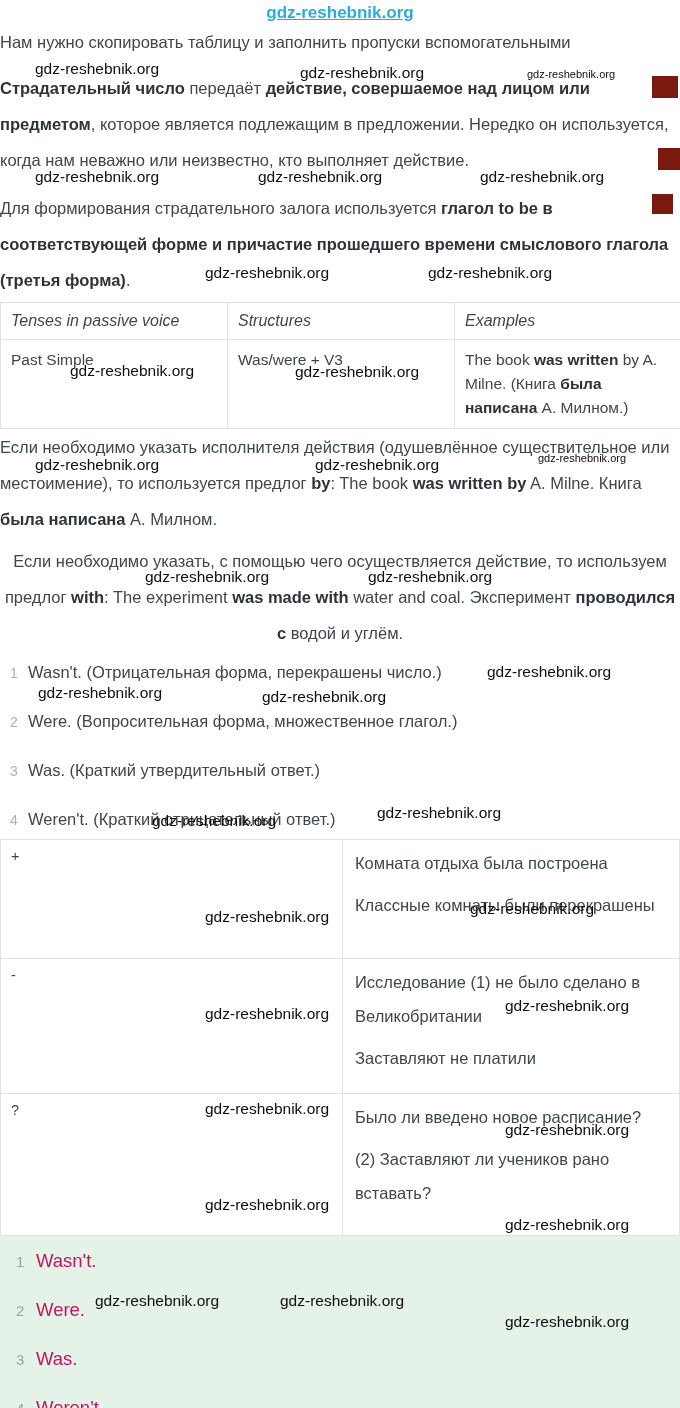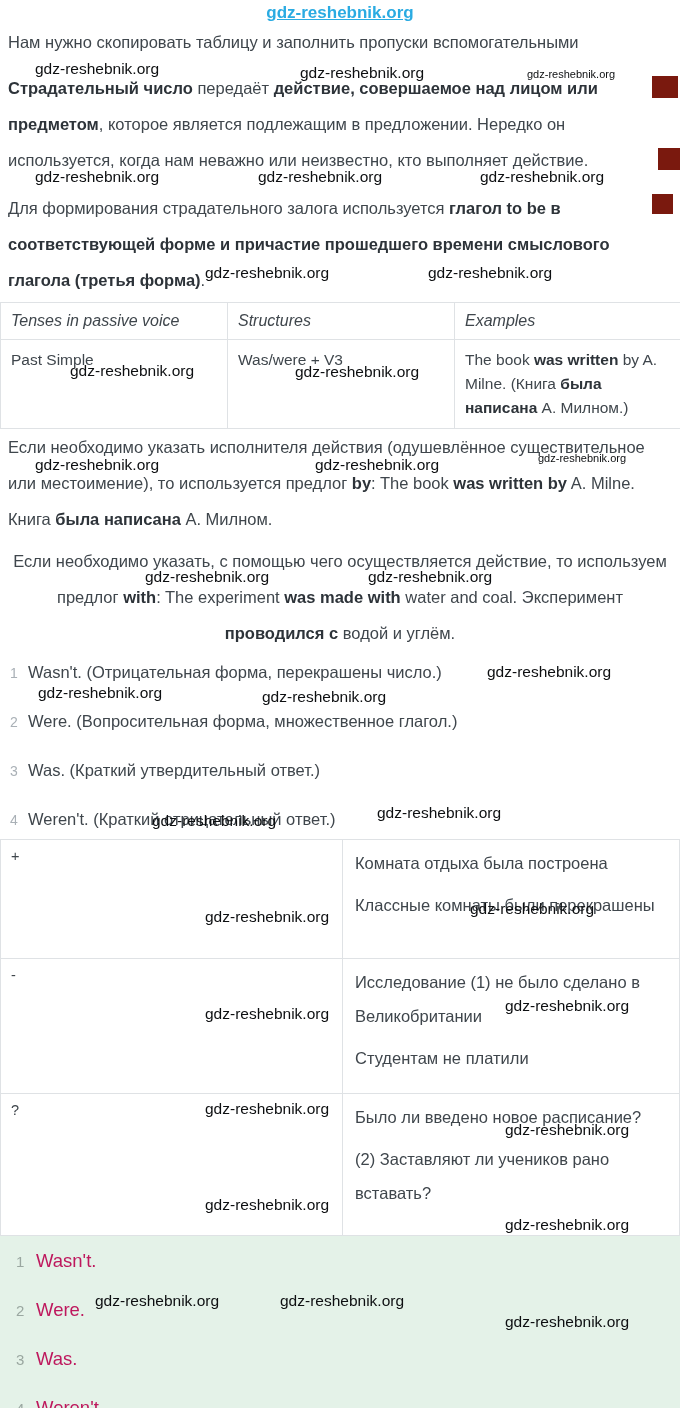--- a/index.html
+++ b/index.html
@@ -4,21 +4,21 @@
 <style>
   html,body { margin:0; padding:0; background:#ffffff; }
   .page {
     position:relative; width:680px; height:1408px; overflow:hidden;
     background:#ffffff; font-family:"Liberation Sans", sans-serif; color:#3f464c;
   }
   .top-link {
     display:block; text-align:center; padding-top:3px; height:21px;
     font-size:17px; font-weight:bold; color:#2aabe2; text-decoration:underline; cursor:pointer;
   }
-  .body-text { margin:0; padding:0 8px; font-size:16.5px; line-height:36px; color:#3f464c; }
+  .body-text { margin:0; padding:0 0; font-size:16.5px; line-height:36px; color:#3f464c; }
   strong { color:#2d3339; }
   .mt10 { margin-top:10px; } .mt12 { margin-top:12px; } .mt6 { margin-top:6px;text-align:center; }
 
   table { border-collapse:collapse; width:680px; table-layout:fixed; }
   .tenses-table { margin-top:4px; }
   .tenses-table th {
     width:227px; border:1px solid #dfe2e5; font-style:italic; font-weight:normal;
     text-align:left; padding:9px 10px; font-size:16px; box-sizing:border-box; color:#3f464c;
   }
   .tenses-table td {
@@ -103,21 +103,21 @@
         <td class="sign-cell">+</td>
         <td class="content-cell">
           <p>Комната отдыха была построена</p>
           <p>Классные комнаты были перекрашены</p>
         </td>
       </tr>
       <tr class="row-minus">
         <td class="sign-cell">-</td>
         <td class="content-cell">
           <p>Исследование (1) не было сделано в Великобритании</p>
-          <p>Студентам не платили</p>
+          <p>Заставляют не платили</p>
         </td>
       </tr>
       <tr class="row-q">
         <td class="sign-cell">?</td>
         <td class="content-cell">
           <p>Было ли введено новое расписание?</p>
           <p>(2) Заставляют ли учеников рано вставать?</p>
         </td>
       </tr>
     </tbody>

